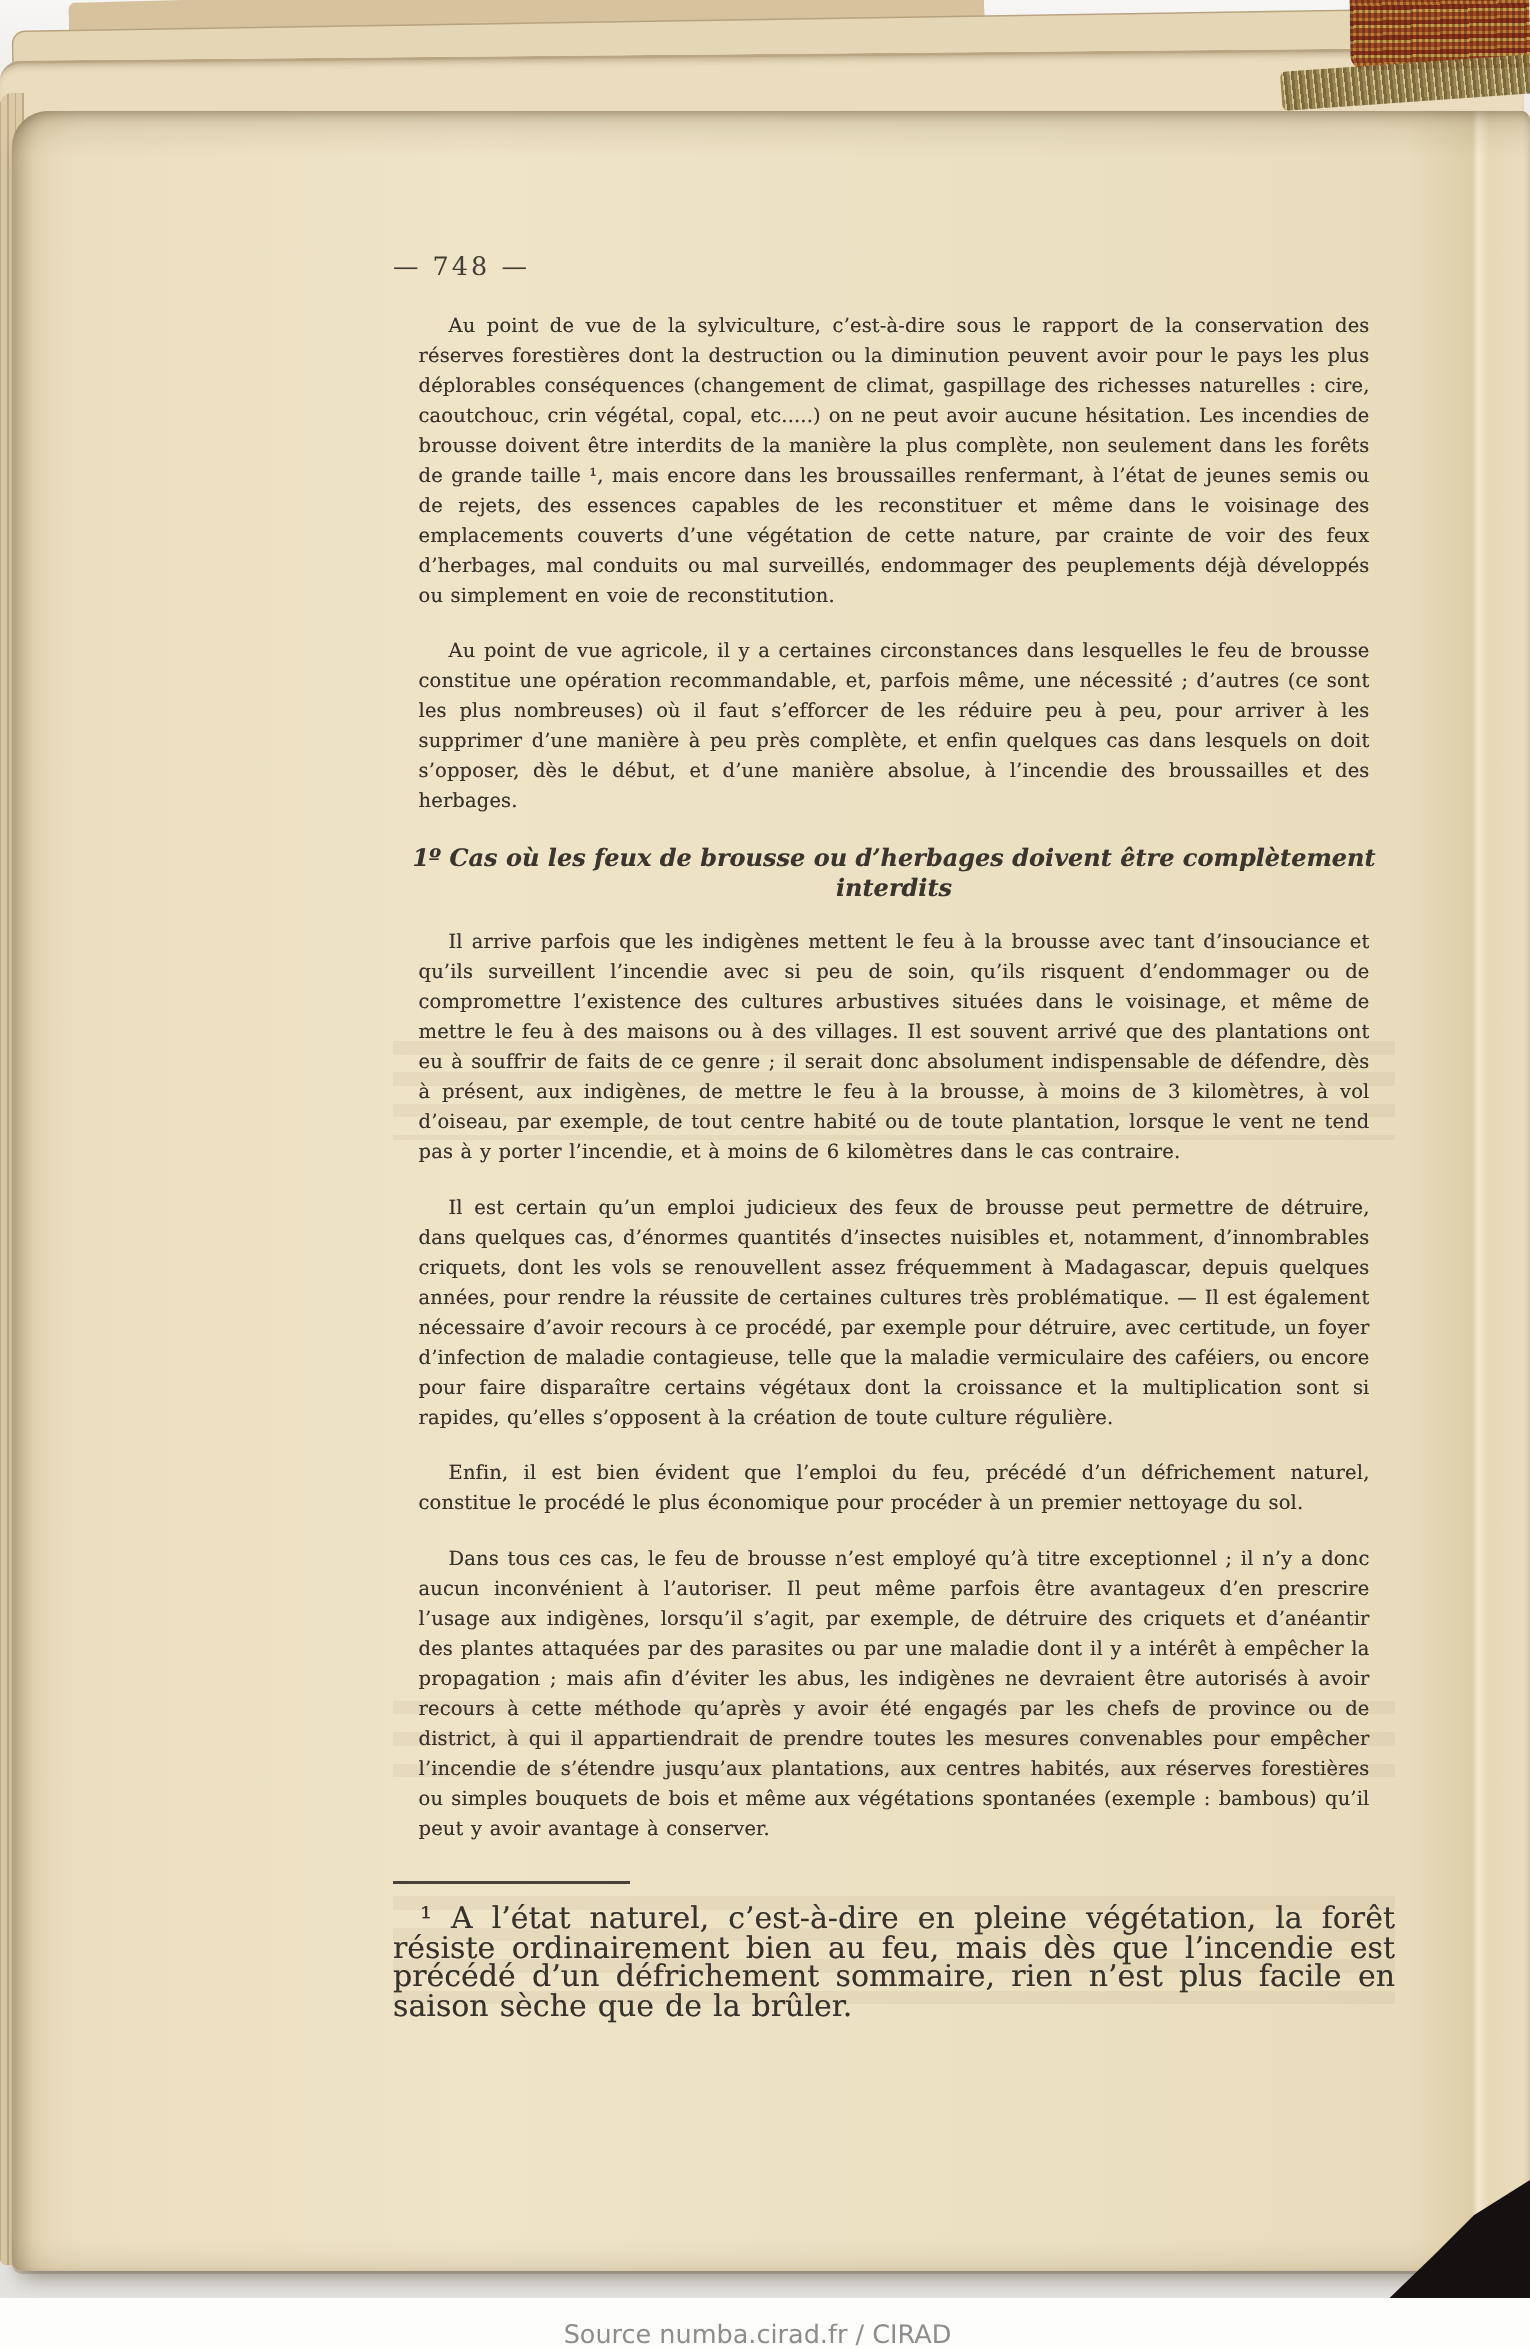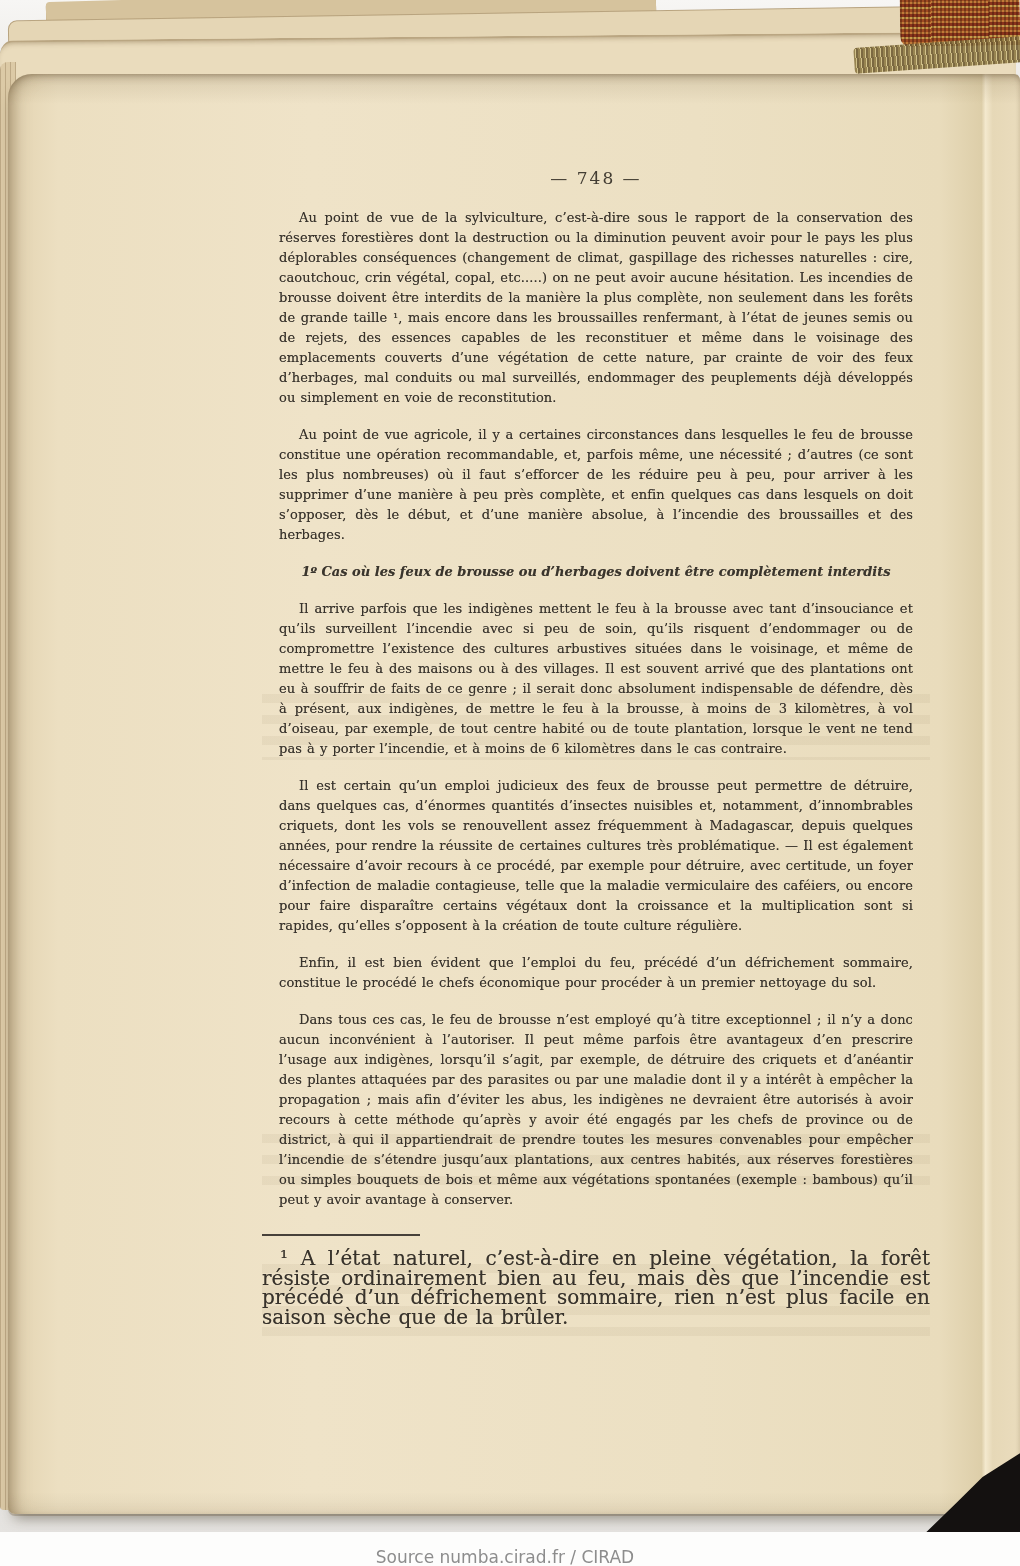--- a/index.html
+++ b/index.html
@@ -42,26 +42,26 @@
   .page::before{content:"";position:absolute;inset:0;border-radius:inherit;pointer-events:none;
     box-shadow:inset 14px 0 20px -13px rgba(95,75,45,.55), inset -2px 0 5px -2px rgba(95,75,45,.2),
                inset 0 7px 9px -6px rgba(95,75,45,.5);}
   .ghost{position:absolute;left:254px;width:668px;pointer-events:none;
     background:repeating-linear-gradient(180deg, rgba(128,108,72,.08) 0 9px, rgba(0,0,0,0) 9px 21px);}
   .ghost-1{top:620px;height:66px;}
   .ghost-2{top:1060px;height:52px;}
   .ghost-3{top:1190px;height:78px;}
   
   .content{position:absolute;left:254px;top:94px;width:668px;color:#37322b;}
-  .page-number{font-size:17px;line-height:20px;text-align:center;margin:0 0 20px 0;
+  .page-number{font-size:17px;line-height:20px;margin:0 0 20px 0;
     letter-spacing:2px;color:#433d33;}
   .para{margin:17px;font-size:13px;line-height:20px;text-align:justify;text-indent:20px;
     word-spacing:.06em;letter-spacing:.1px;
     text-shadow:0 0 .4px rgba(55,50,43,.55);}
-  .section-heading{margin:13px 0 9px 0;font-size:13px;line-height:20px;font-style:italic;
+  .section-heading{margin:13px 0 9px 0;font-size:16px;line-height:20px;font-style:italic;
     font-weight:bold;text-align:center;color:#3a352d;text-shadow:0 0 .4px rgba(55,50,43,.5);}
   .footnote-rule{margin-top:24px;width:158px;border:0;border-top:2px solid #47413a;}
   .footnote{margin:13px 0 0 0;font-size:20px;line-height:19.5px;text-align:justify;text-indent:18px;
     word-spacing:.05em;text-shadow:0 0 .4px rgba(55,50,43,.5);}
   
   .black-cover{position:absolute;left:916px;top:1450px;width:104px;height:84px;background:#141110;
     clip-path:polygon(100% 4%,100% 100%,8% 100%,38% 64%,64% 32%);}
   .watermark-strip{position:absolute;left:0;top:1532px;width:1020px;height:50px;background:#fdfdfc;
     display:flex;align-items:center;justify-content:center;padding-right:10px;box-sizing:border-box;}
   .watermark-text{font-family:"DejaVu Sans","Liberation Sans",sans-serif;font-size:17px;color:#8d8d8d;}
@@ -86,21 +86,21 @@
     <div class="content">
       <div class="page-number">— 748 —</div>
 
       <p class="para">Au point de vue de la sylviculture, c’est-à-dire sous le rapport de la conservation des réserves forestières dont la destruction ou la diminution peuvent avoir pour le pays les plus déplorables conséquences (changement de climat, gaspillage des richesses naturelles : cire, caoutchouc, crin végétal, copal, etc.....) on ne peut avoir aucune hésitation. Les incendies de brousse doivent être interdits de la manière la plus complète, non seulement dans les forêts de grande taille ¹, mais encore dans les broussailles renfermant, à l’état de jeunes semis ou de rejets, des essences capables de les reconstituer et même dans le voisinage des emplacements couverts d’une végétation de cette nature, par crainte de voir des feux d’herbages, mal conduits ou mal surveillés, endommager des peuplements déjà développés ou simplement en voie de reconstitution.</p>
       <p class="para">Au point de vue agricole, il y a certaines circonstances dans lesquelles le feu de brousse constitue une opération recommandable, et, parfois même, une nécessité ; d’autres (ce sont les plus nombreuses) où il faut s’efforcer de les réduire peu à peu, pour arriver à les supprimer d’une manière à peu près complète, et enfin quelques cas dans lesquels on doit s’opposer, dès le début, et d’une manière absolue, à l’incendie des broussailles et des herbages.</p>
 
       <div class="section-heading">1º Cas où les feux de brousse ou d’herbages doivent être complètement interdits</div>
       <p class="para">Il arrive parfois que les indigènes mettent le feu à la brousse avec tant d’insouciance et qu’ils surveillent l’incendie avec si peu de soin, qu’ils risquent d’endommager ou de compromettre l’existence des cultures arbustives situées dans le voisinage, et même de mettre le feu à des maisons ou à des villages. Il est souvent arrivé que des plantations ont eu à souffrir de faits de ce genre ; il serait donc absolument indispensable de défendre, dès à présent, aux indigènes, de mettre le feu à la brousse, à moins de 3 kilomètres, à vol d’oiseau, par exemple, de tout centre habité ou de toute plantation, lorsque le vent ne tend pas à y porter l’incendie, et à moins de 6 kilomètres dans le cas contraire.</p>
 
       <p class="para">Il est certain qu’un emploi judicieux des feux de brousse peut permettre de détruire, dans quelques cas, d’énormes quantités d’insectes nuisibles et, notamment, d’innombrables criquets, dont les vols se renouvellent assez fréquemment à Madagascar, depuis quelques années, pour rendre la réussite de certaines cultures très problématique. — Il est également nécessaire d’avoir recours à ce procédé, par exemple pour détruire, avec certitude, un foyer d’infection de maladie contagieuse, telle que la maladie vermiculaire des caféiers, ou encore pour faire disparaître certains végétaux dont la croissance et la multiplication sont si rapides, qu’elles s’opposent à la création de toute culture régulière.</p>
-      <p class="para">Enfin, il est bien évident que l’emploi du feu, précédé d’un défrichement sommaire, constitue le procédé le chefs économique pour procéder à un premier nettoyage du sol.</p>
+      <p class="para">Enfin, il est bien évident que l’emploi du feu, précédé d’un défrichement naturel, constitue le procédé le plus économique pour procéder à un premier nettoyage du sol.</p>
       <p class="para">Dans tous ces cas, le feu de brousse n’est employé qu’à titre exceptionnel ; il n’y a donc aucun inconvénient à l’autoriser. Il peut même parfois être avantageux d’en prescrire l’usage aux indigènes, lorsqu’il s’agit, par exemple, de détruire des criquets et d’anéantir des plantes attaquées par des parasites ou par une maladie dont il y a intérêt à empêcher la propagation ; mais afin d’éviter les abus, les indigènes ne devraient être autorisés à avoir recours à cette méthode qu’après y avoir été engagés par les chefs de province ou de district, à qui il appartiendrait de prendre toutes les mesures convenables pour empêcher l’incendie de s’étendre jusqu’aux plantations, aux centres habités, aux réserves forestières ou simples bouquets de bois et même aux végétations spontanées (exemple : bambous) qu’il peut y avoir avantage à conserver.</p>
 
       <div class="footnote-rule"></div>
       <p class="footnote">¹ A l’état naturel, c’est-à-dire en pleine végétation, la forêt résiste ordinairement bien au feu, mais dès que l’incendie est précédé d’un défrichement sommaire, rien n’est plus facile en saison sèche que de la brûler.</p>
     </div>
   </div>
 
   <div class="black-cover"></div>
 
   <div class="watermark-strip">

